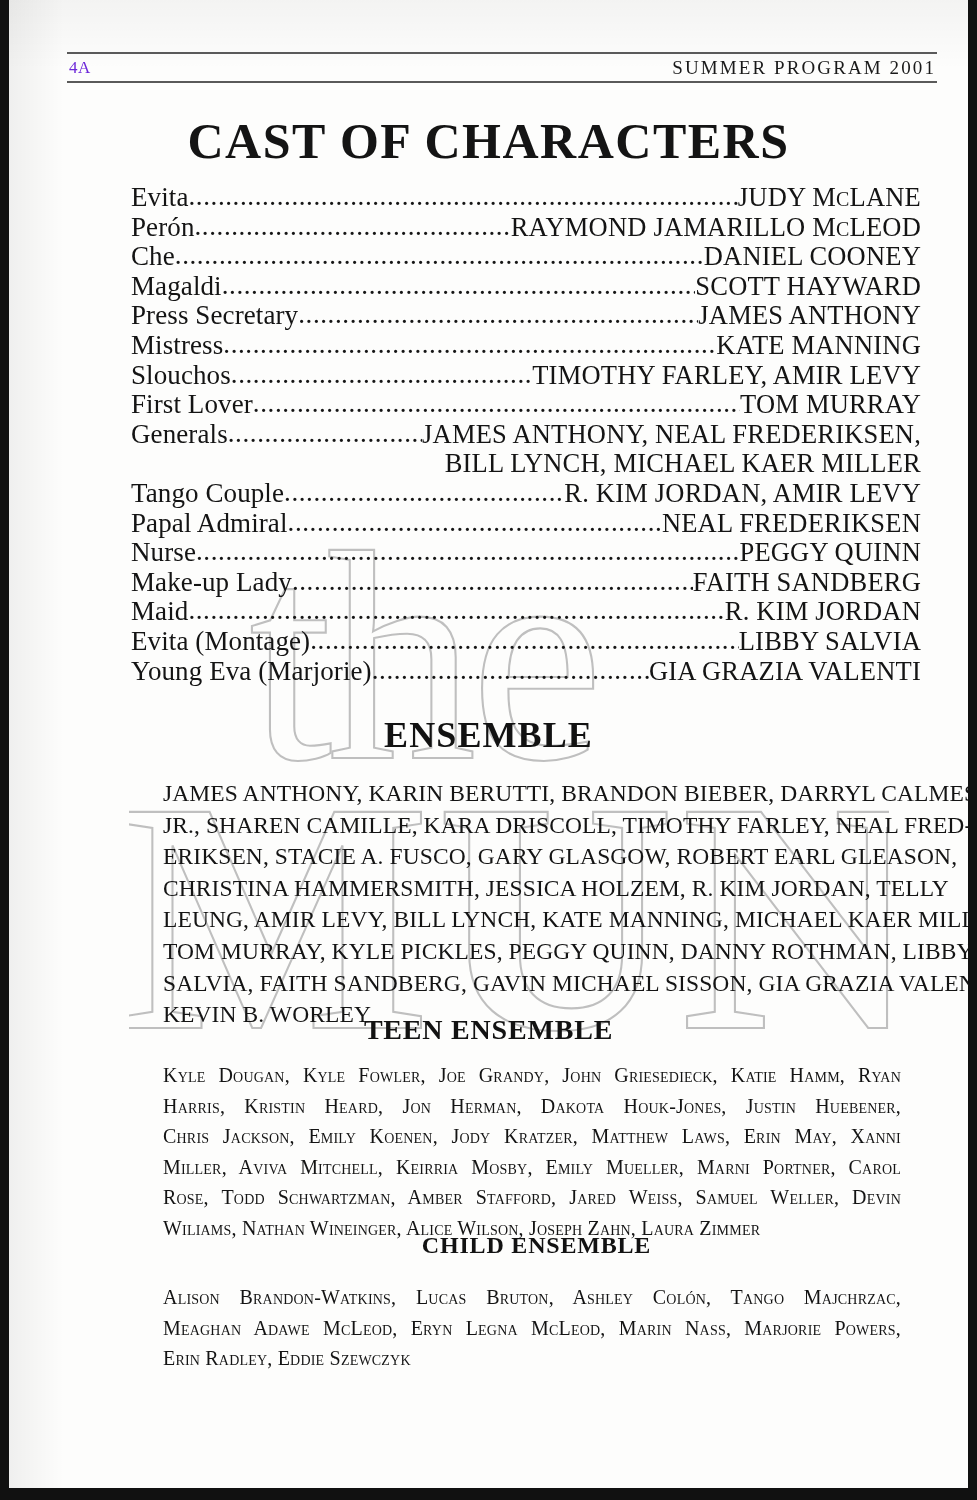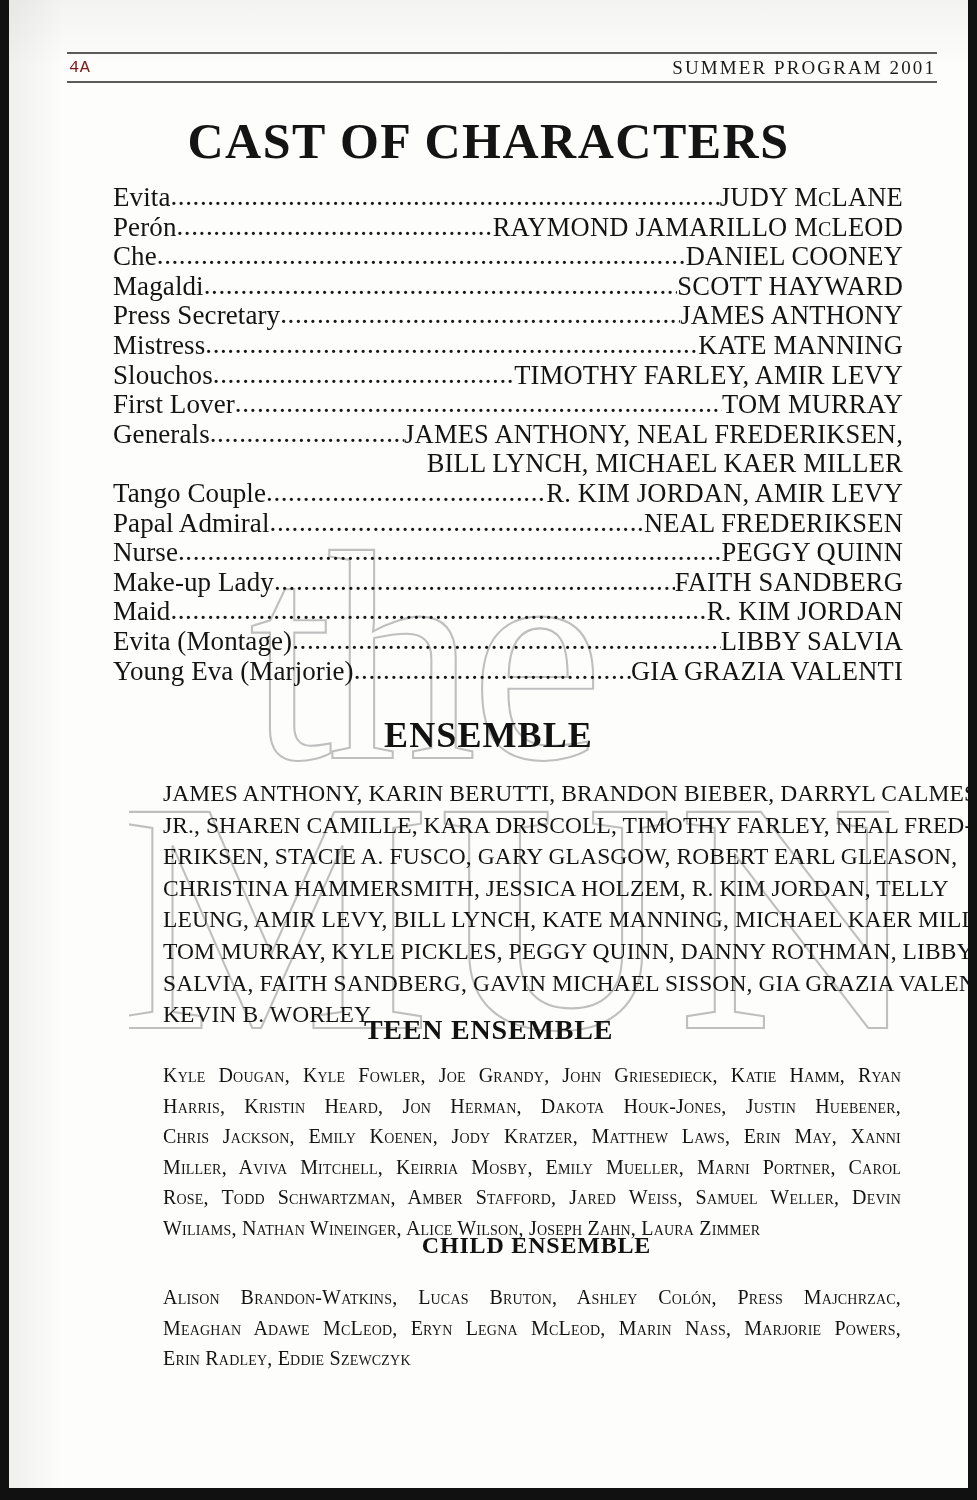--- a/index.html
+++ b/index.html
@@ -76,23 +76,22 @@
     border-bottom: 2.2px solid #5a5a5a;
     height: 27px;
     display: flex;
     align-items: center;
     justify-content: space-between;
     z-index: 3;
   }
   #folio {
     font-size: 17px;
     letter-spacing: 0.5px;
-    color: #7f1d1d;
+    color: #6d28d9;
     padding-left: 2px;
-    font-family: Liberation Mono, monospace;
   }
   #head-right {
     font-size: 19px;
     letter-spacing: 2.1px;
     color: #1a1a1a;
     font-variant: small-caps;
     text-transform: uppercase;
     padding-right: 1px;
   }
 
@@ -119,20 +118,21 @@
     z-index: 3;
   }
   .cast-row {
     display: flex;
     align-items: baseline;
     width: 100%;
     line-height: 1.0;
     height: 29.6px;
     overflow: hidden;
     white-space: nowrap;
+    margin-left: 18px;
   }
   .role {
     font-size: 27px;
     color: #141414;
     letter-spacing: 0.1px;
     flex: 0 0 auto;
   }
   .leader {
     flex: 1 1 auto;
     overflow: hidden;
@@ -347,19 +347,19 @@
         <span class="line">Kyle Dougan, Kyle Fowler, Joe Grandy, John Griesedieck, Katie Hamm, Ryan</span>
         <span class="line">Harris, Kristin Heard, Jon Herman, Dakota Houk-Jones, Justin Huebener,</span>
         <span class="line">Chris Jackson, Emily Koenen, Jody Kratzer, Matthew Laws, Erin May, Xanni</span>
         <span class="line">Miller, Aviva Mitchell, Keirria Mosby, Emily Mueller, Marni Portner, Carol</span>
         <span class="line">Rose, Todd Schwartzman, Amber Stafford, Jared Weiss, Samuel Weller, Devin</span>
         <span class="line last">Wiliams, Nathan Wineinger, Alice Wilson, Joseph Zahn, Laura Zimmer</span>
       </div>
 
     <div class="section-heading" id="child-heading">CHILD ENSEMBLE</div>
     <div class="ensemble-body" id="child-body">
-        <span class="line">Alison Brandon-Watkins, Lucas Bruton, Ashley Colón, Press Majchrzac,</span>
+        <span class="line">Alison Brandon-Watkins, Lucas Bruton, Ashley Colón, Tango Majchrzac,</span>
         <span class="line">Meaghan Adawe M<span class="sc">c</span>Leod, Eryn Legna M<span class="sc">c</span>Leod, Marin Nass, Marjorie Powers,</span>
         <span class="line last">Erin Radley, Eddie Szewczyk</span>
       </div>
 
   </div>
 </div>
 
 </body></html>

